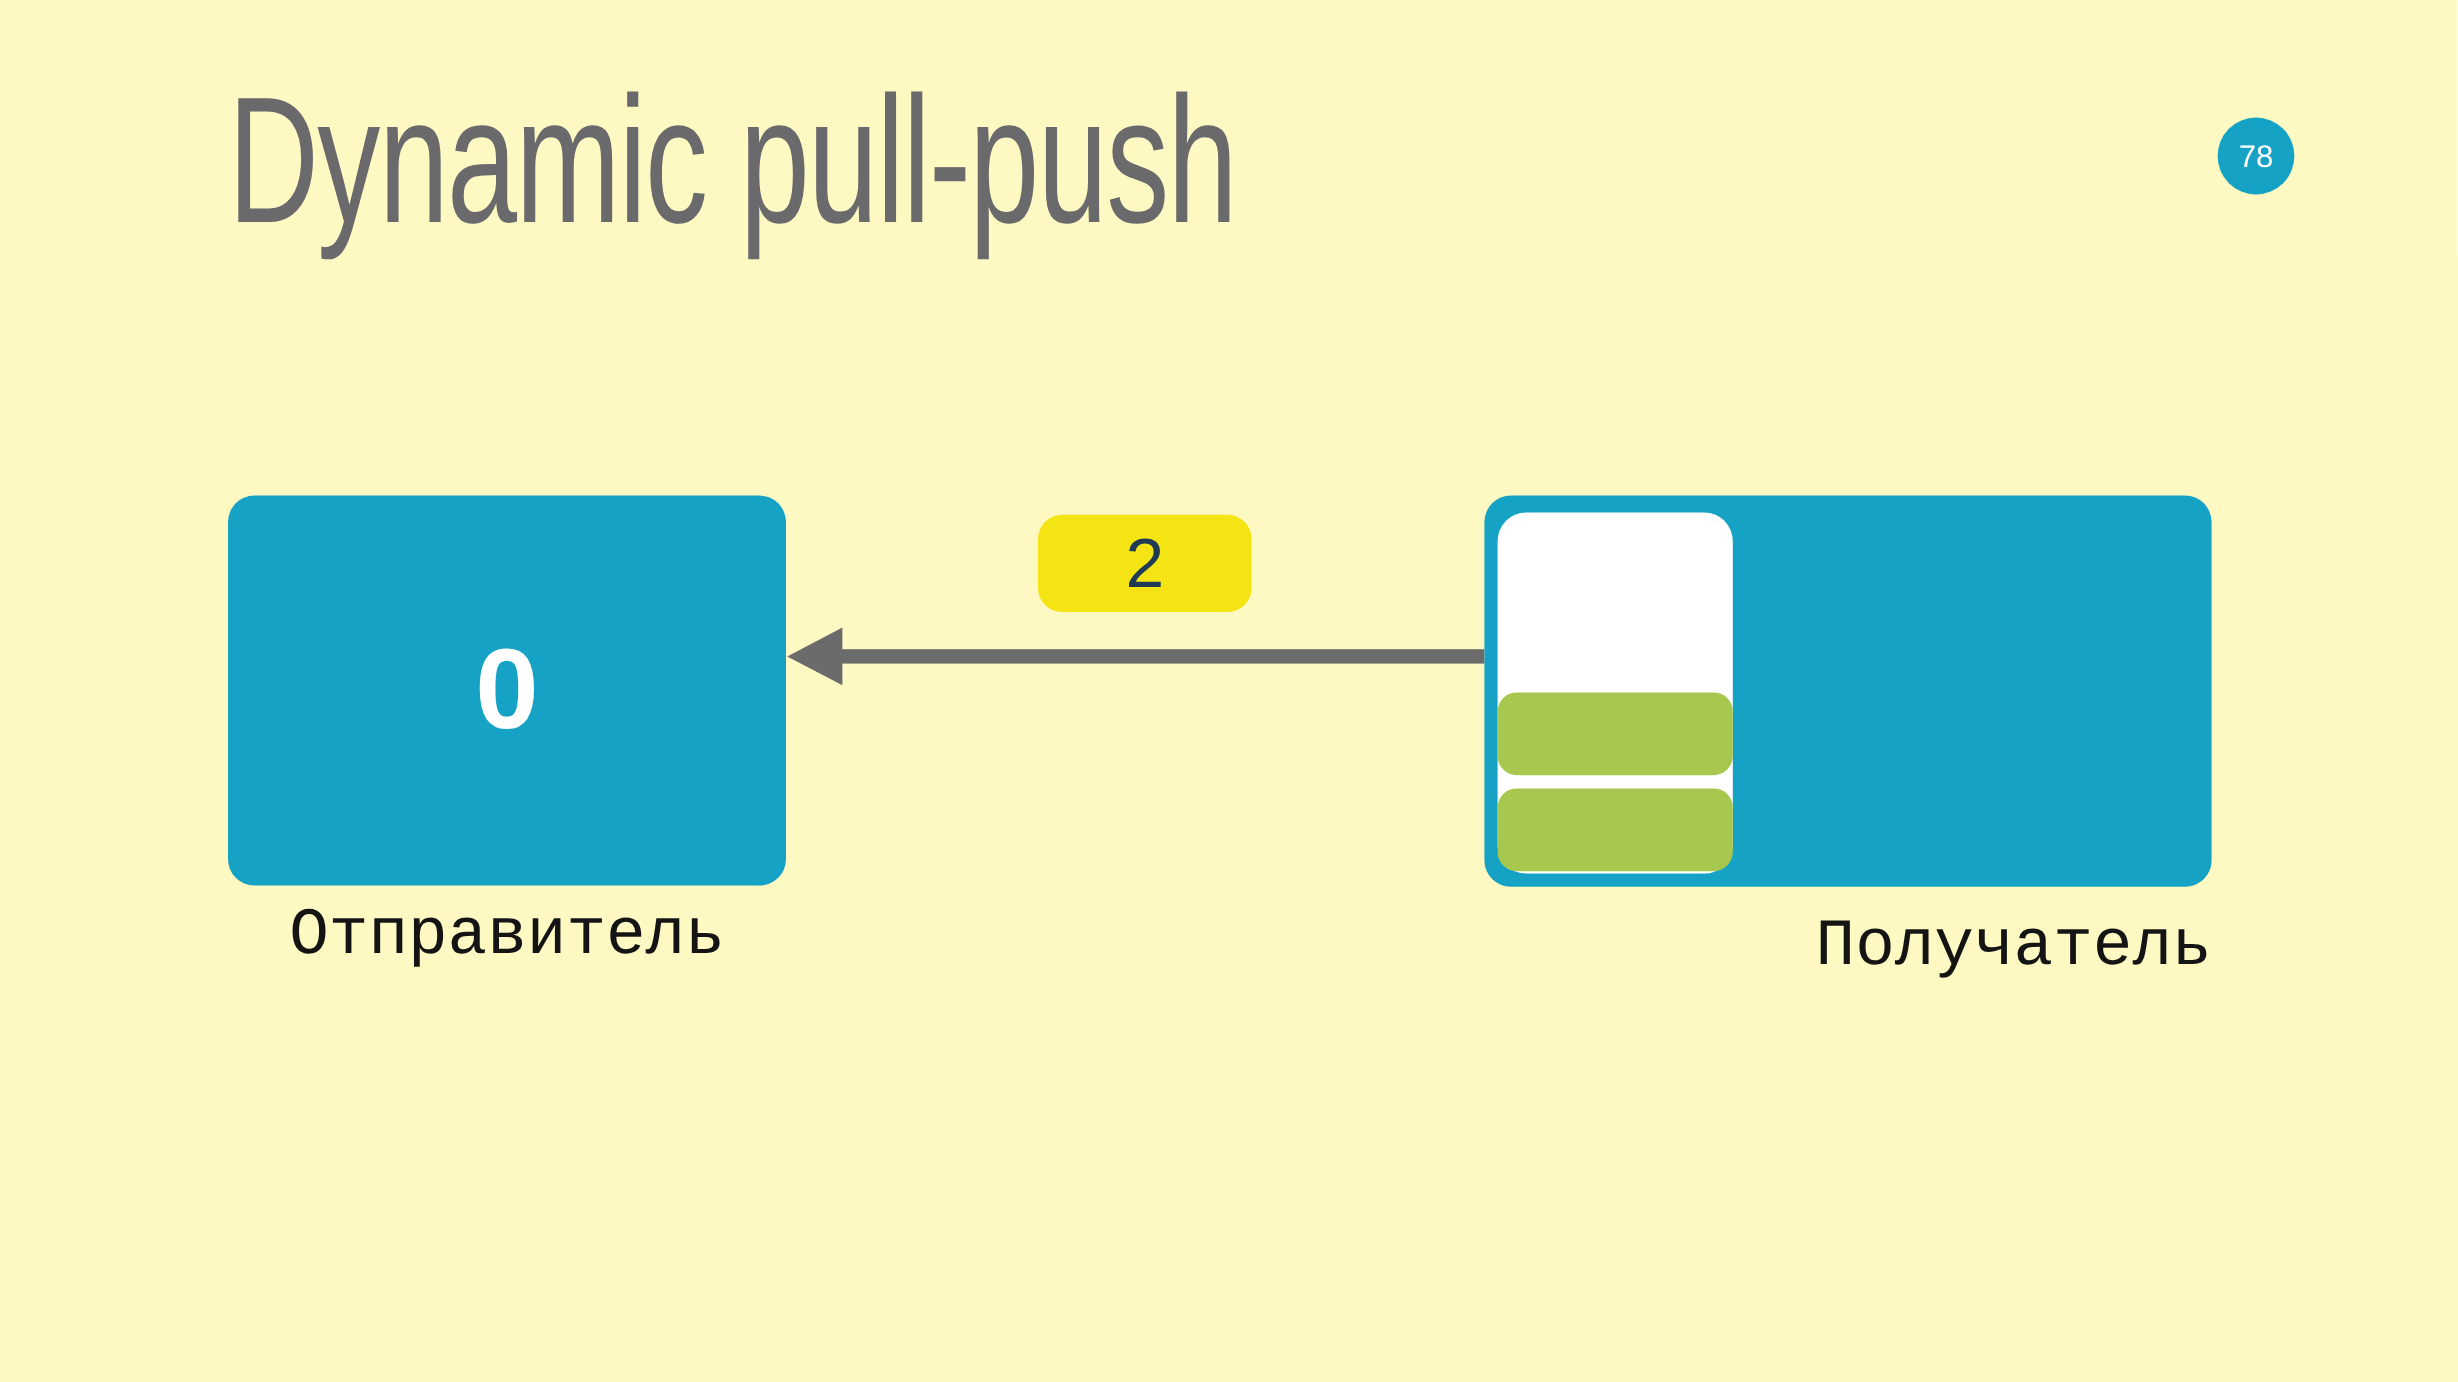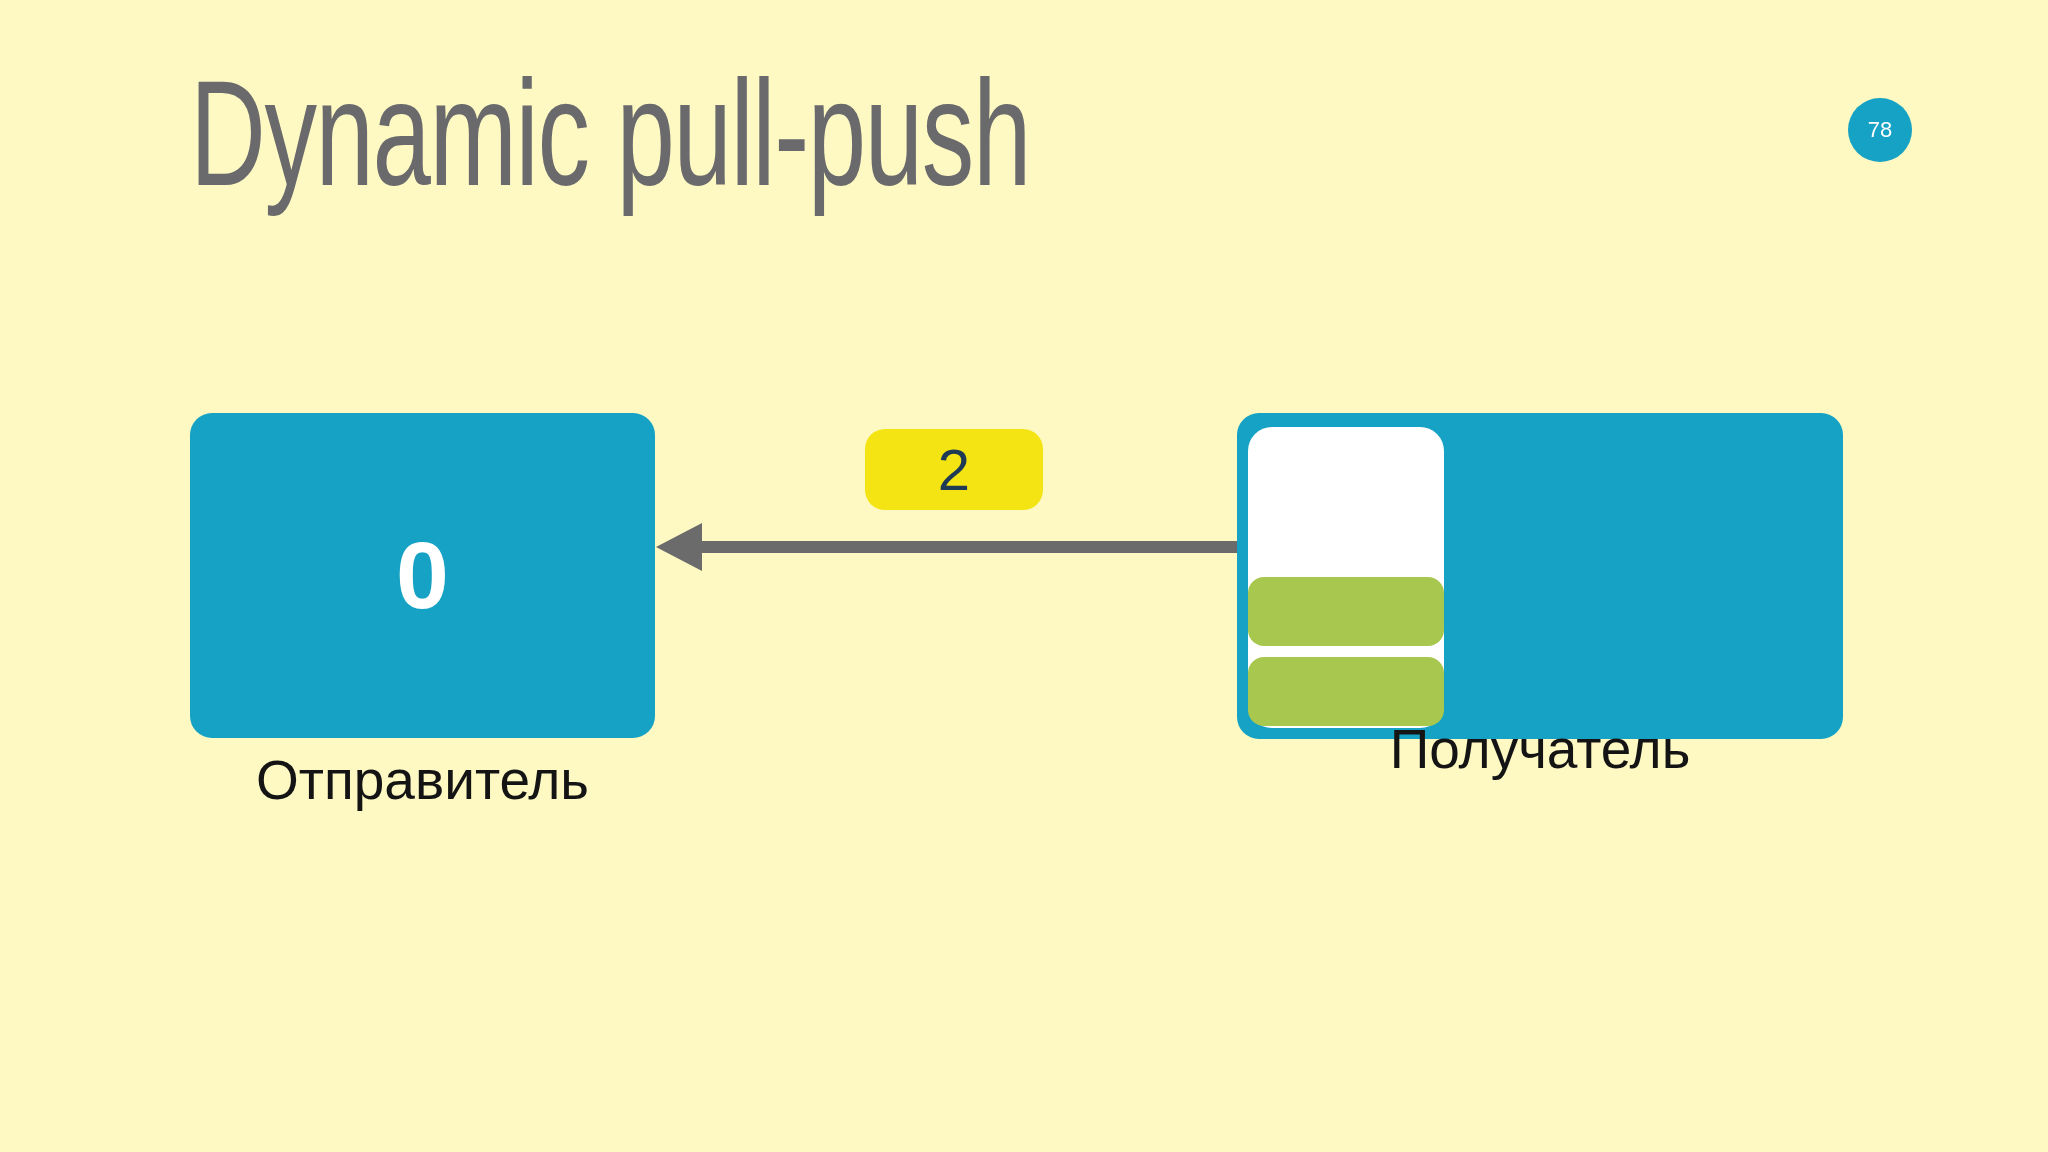--- a/index.html
+++ b/index.html
@@ -36,21 +36,21 @@
   
   .page-badge {
     position: absolute;
     left: 1848px;
     top: 98px;
     width: 64px;
     height: 64px;
     border-radius: 50%;
     background: var(--teal, #16a2c4);
     color: #ffffff;
-    font-size: 22px;
+    font-size: 26px;
     display: flex;
     align-items: center;
     justify-content: center;
   }
 
   
   .sender-box {
     position: absolute;
     left: 190px;
     top: 413px;
@@ -102,23 +102,24 @@
   }
 
   
   .box-label {
     position: absolute;
     color: #141414;
     font-size: 55px;
     line-height: 1.1;
     text-align: center;
     white-space: nowrap;
+    font-family: Liberation Mono, monospace;
   }
   .sender-label { left: 190px; top: 750px; width: 465px; }
-  .receiver-label { left: 1237px; top: 719px; width: 606px; }
+  .receiver-label { left: 1237px; top: 759px; width: 606px; text-align: right; }
 
   
   .arrow-line {
     position: absolute;
     left: 700px;
     top: 541px;
     width: 537px;
     height: 12px;
     background: var(--arrow_gray, #6b6b6b);
   }

